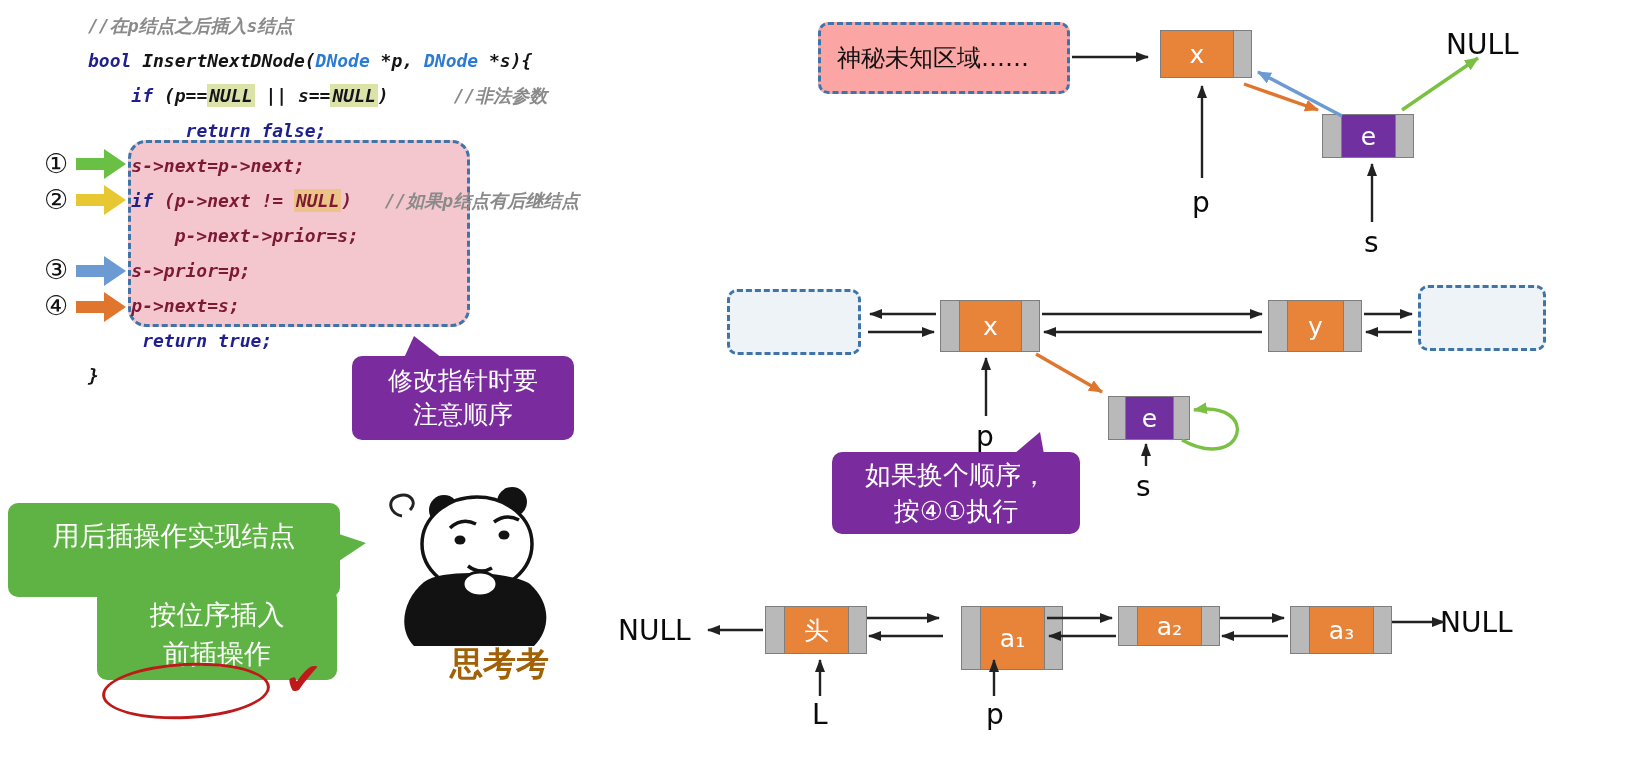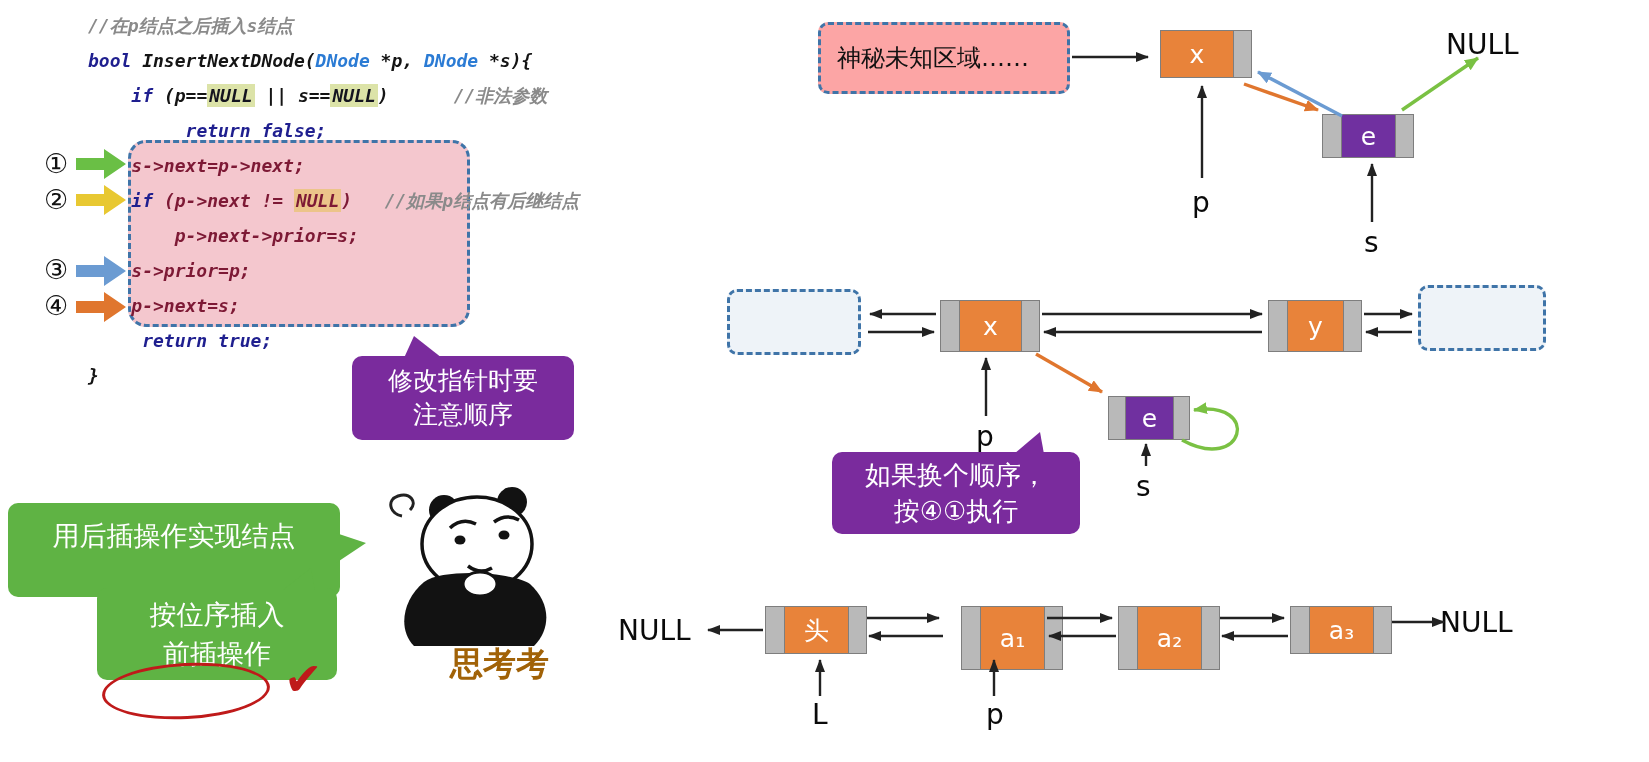--- a/index.html
+++ b/index.html
@@ -169,21 +169,21 @@
   <div class="node" style="left:765px; top:606px; height:48px;">
     <div class="cell cell-gray"></div>
     <div class="cell cell-orange cell-data" style="width:64px">头</div>
     <div class="cell cell-gray"></div>
   </div>
   <div class="node" style="left:945px; top:606px; height:64px;margin-left:16px;">
     <div class="cell cell-gray"></div>
     <div class="cell cell-orange cell-data" style="width:64px">a₁</div>
     <div class="cell cell-gray"></div>
   </div>
-  <div class="node" style="left:1118px; top:606px; height:64px;">
+  <div class="node" style="left:1118px; top:606px; height:40px;">
     <div class="cell cell-gray"></div>
     <div class="cell cell-orange cell-data" style="width:64px">a₂</div>
     <div class="cell cell-gray"></div>
   </div>
   <div class="node" style="left:1290px; top:606px; height:48px;justify-content:space-between;">
     <div class="cell cell-gray"></div>
     <div class="cell cell-orange cell-data" style="width:64px">a₃</div>
     <div class="cell cell-gray"></div>
   </div>
   <div class="lbl" style="left:1440px; top:606px;">NULL</div>

